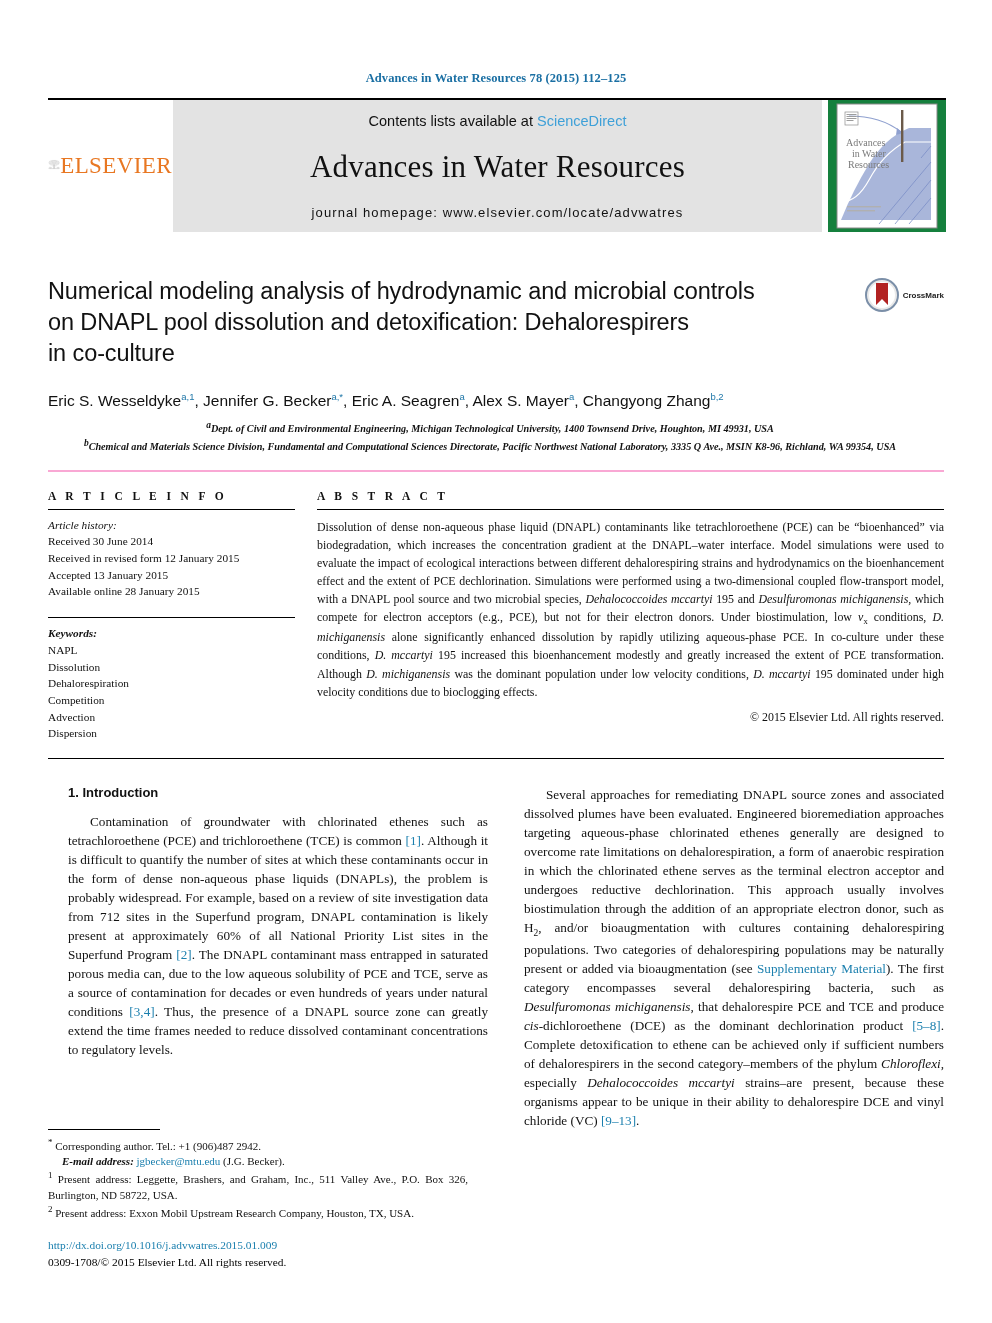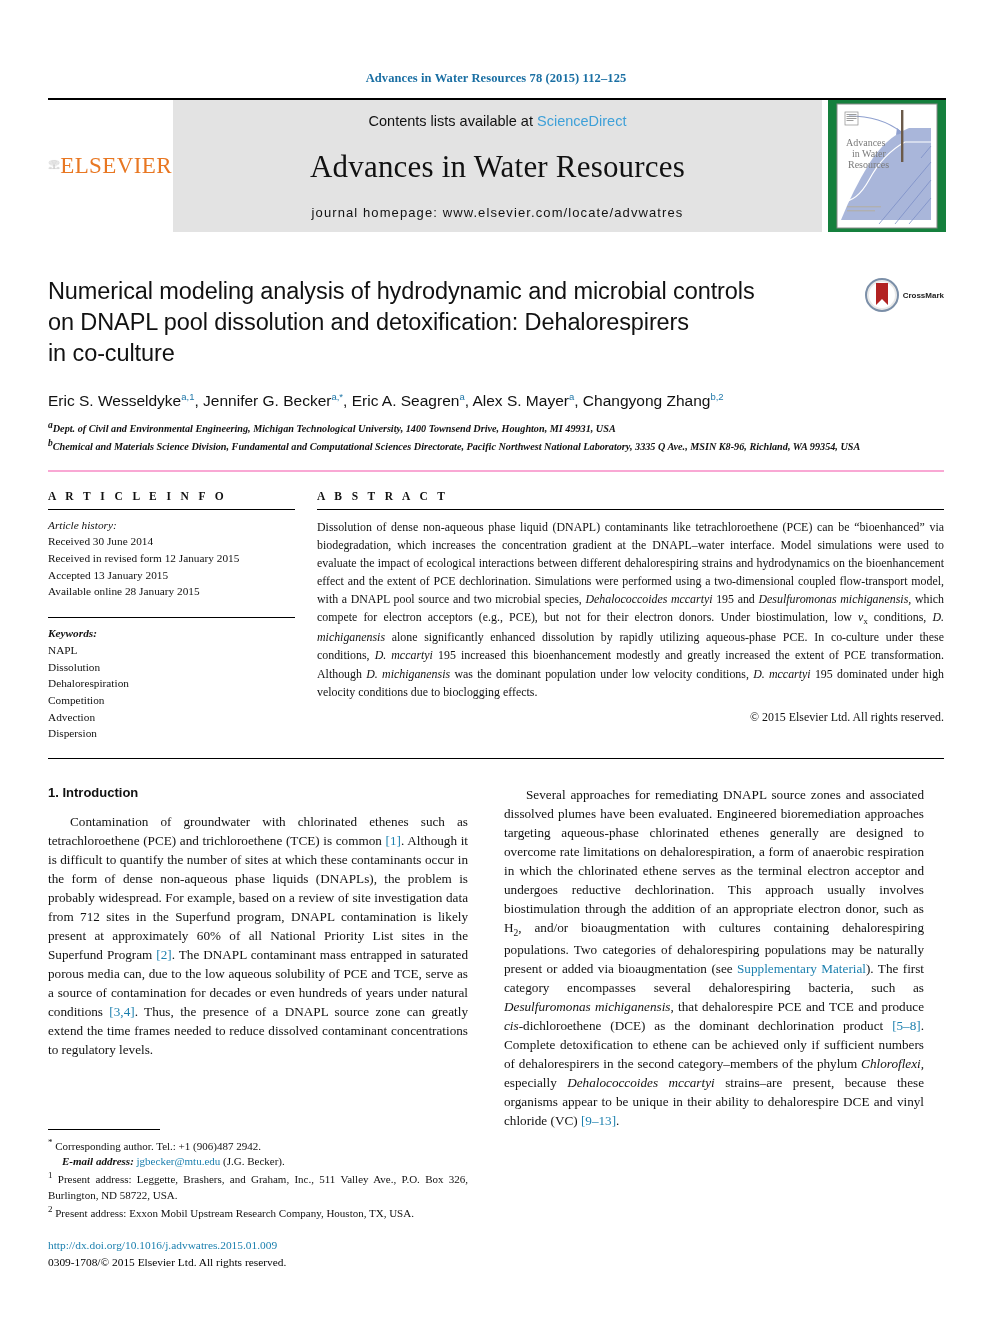--- a/index.html
+++ b/index.html
@@ -140,21 +140,22 @@
     font-family: "Liberation Sans", sans-serif;
     font-size: 15.5px;
     color: #111;
   }
   .authors sup, .aff sup {
     color: #2077a8;
     font-size: 9.5px;
     vertical-align: super;
   }
   .affiliations {
-    margin: 9px 48px 0 48px;
+    margin: 9px 48px 0 36px;
+    text-align: center;
   }
   .aff {
     font-family: "Liberation Serif", serif;
     font-style: italic;
     font-size: 10.2px;
     line-height: 1.45;
     color: #111;
     font-weight: bold;
   }
   .aff sup { color: #111; font-weight: bold; }
@@ -219,20 +220,21 @@
   .band-bottom-rule {
     margin: 16px 48px 0 48px;
     border-top: 1px solid #000;
   }
 
   
   .body-cols {
     margin: 26px 48px 0 48px;
     display: flex;
     gap: 36px;
+    justify-content: flex-end;
   }
   .bcol { width: 420px; flex: 0 0 420px; }
   h2.sec {
     font-family: "Liberation Sans", sans-serif;
     font-size: 13px;
     font-weight: bold;
     margin: 0 0 12px 0;
     color: #111;
   }
   p.body {

